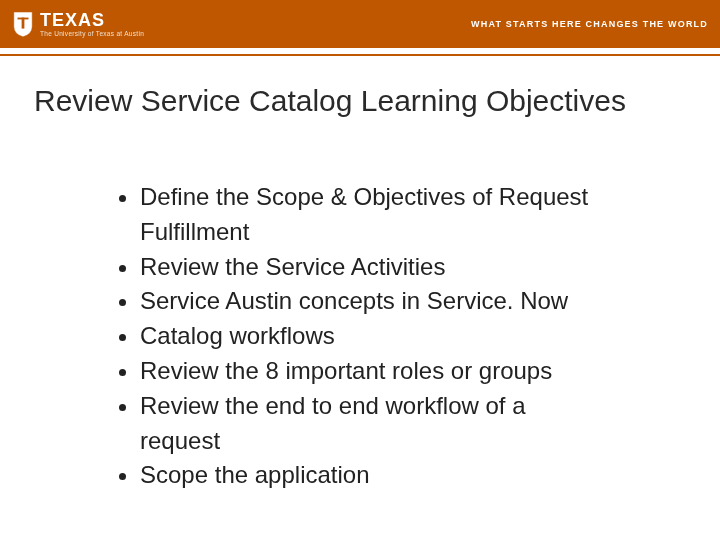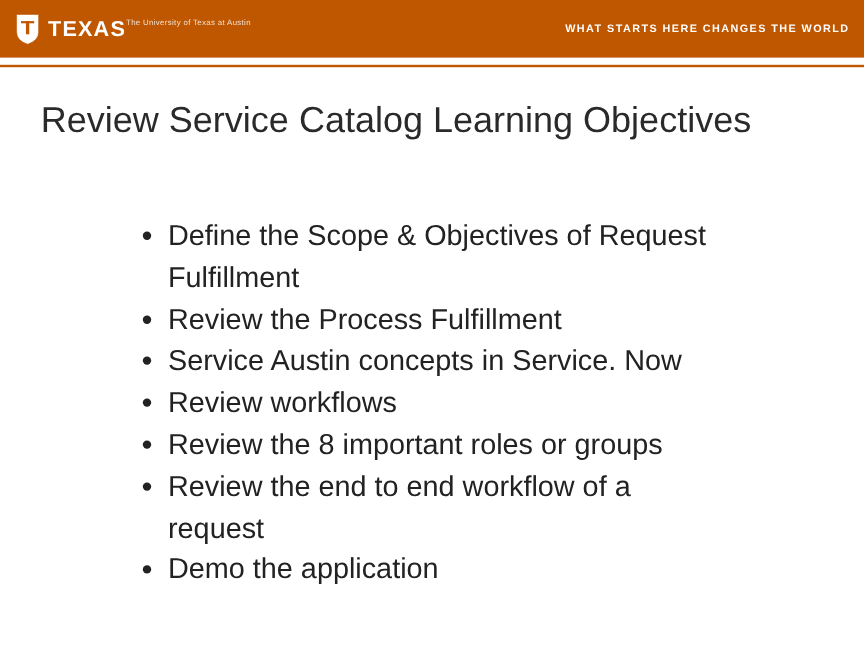--- a/index.html
+++ b/index.html
@@ -24,21 +24,21 @@
     align-items: center;
     gap: 6px;
     color: #ffffff;
   }
   .shield {
     width: 22px;
     height: 28px;
   }
   .brand-text {
     display: flex;
-    flex-direction: row;
+    flex-direction: column;
     line-height: 1;
   }
   .brand-main {
     font-size: 18px;
     font-weight: 600;
     letter-spacing: 1px;
   }
   .brand-sub {
     font-size: 6.5px;
     letter-spacing: 0.3px;
@@ -96,20 +96,20 @@
   </div>
   <div class="tagline">WHAT STARTS HERE CHANGES THE WORLD</div>
 </div>
 
 <div class="rule"></div>
 
 <div class="content">
   <h1 class="title">Review Service Catalog Learning Objectives</h1>
   <ul class="bullets">
     <li>Define the Scope &amp; Objectives of Request Fulfillment</li>
-    <li>Review the Process Fulfillment</li>
+    <li>Review the Service Activities</li>
     <li>Service Austin concepts in Service. Now</li>
-    <li>Review workflows</li>
+    <li>Catalog workflows</li>
     <li>Review the 8 important roles or groups</li>
     <li>Review the end to end workflow of a request</li>
-    <li>Demo the application</li>
+    <li>Scope the application</li>
   </ul>
 </div>
 
 </body></html>

